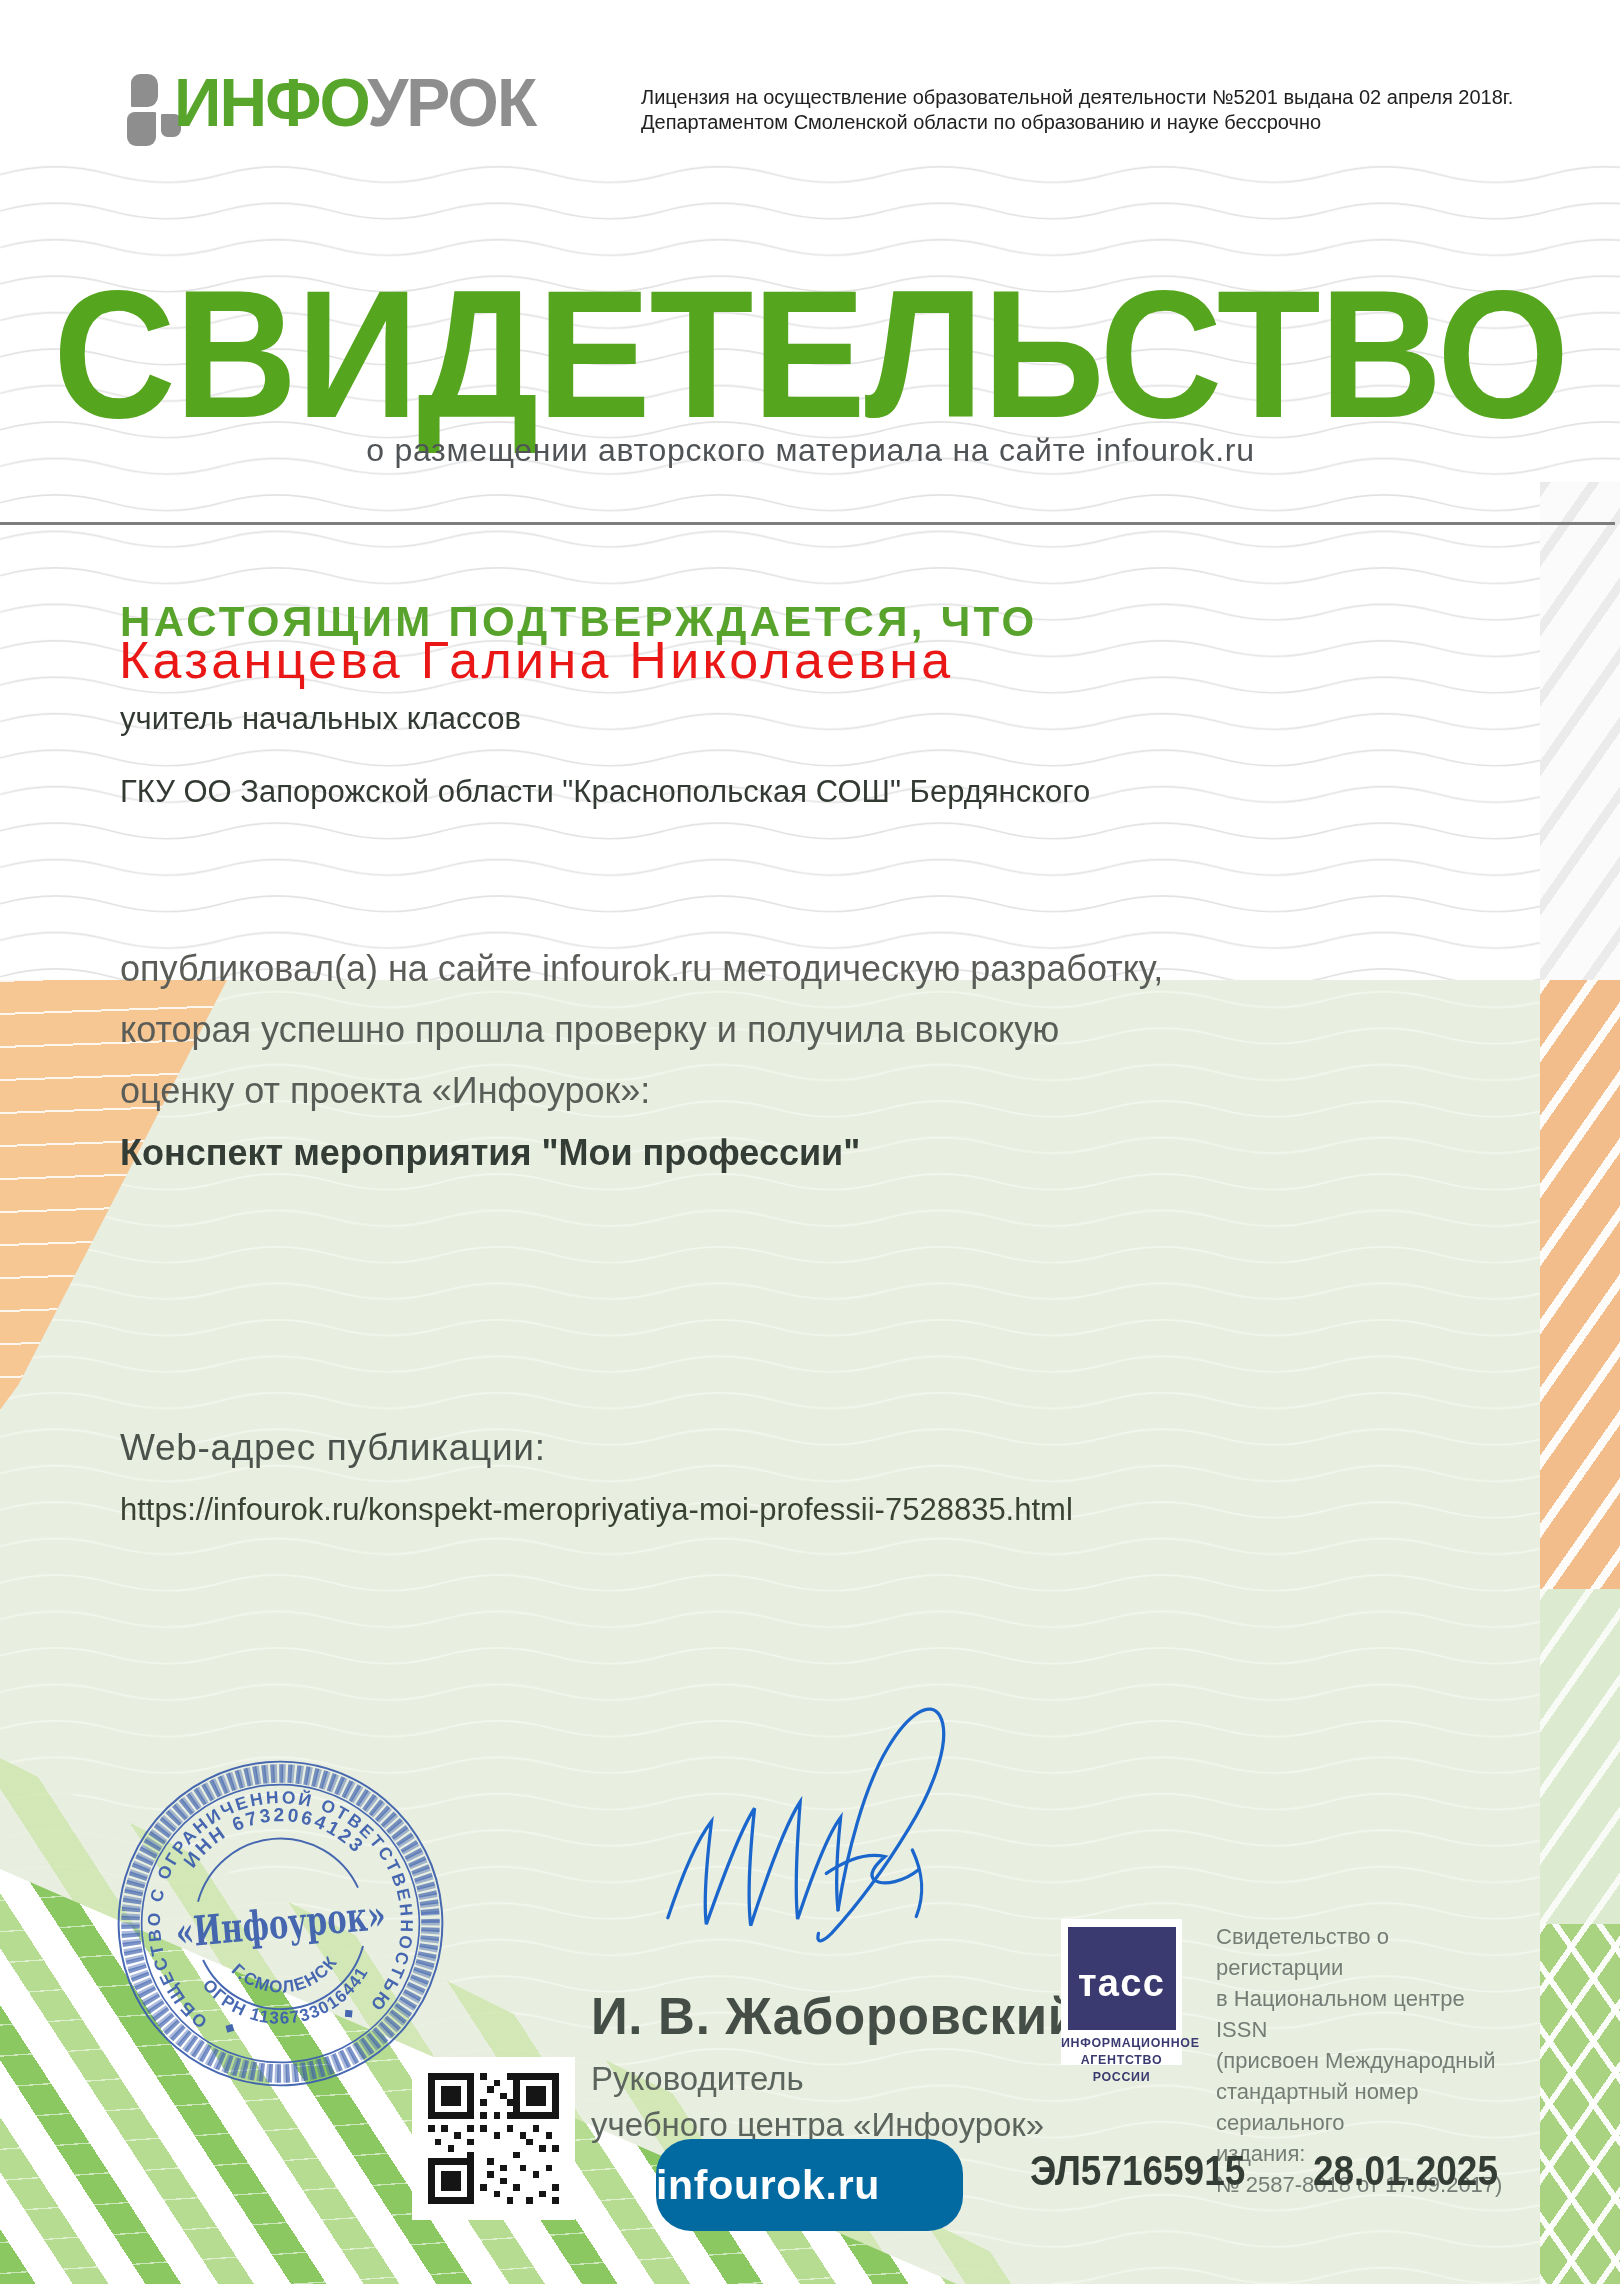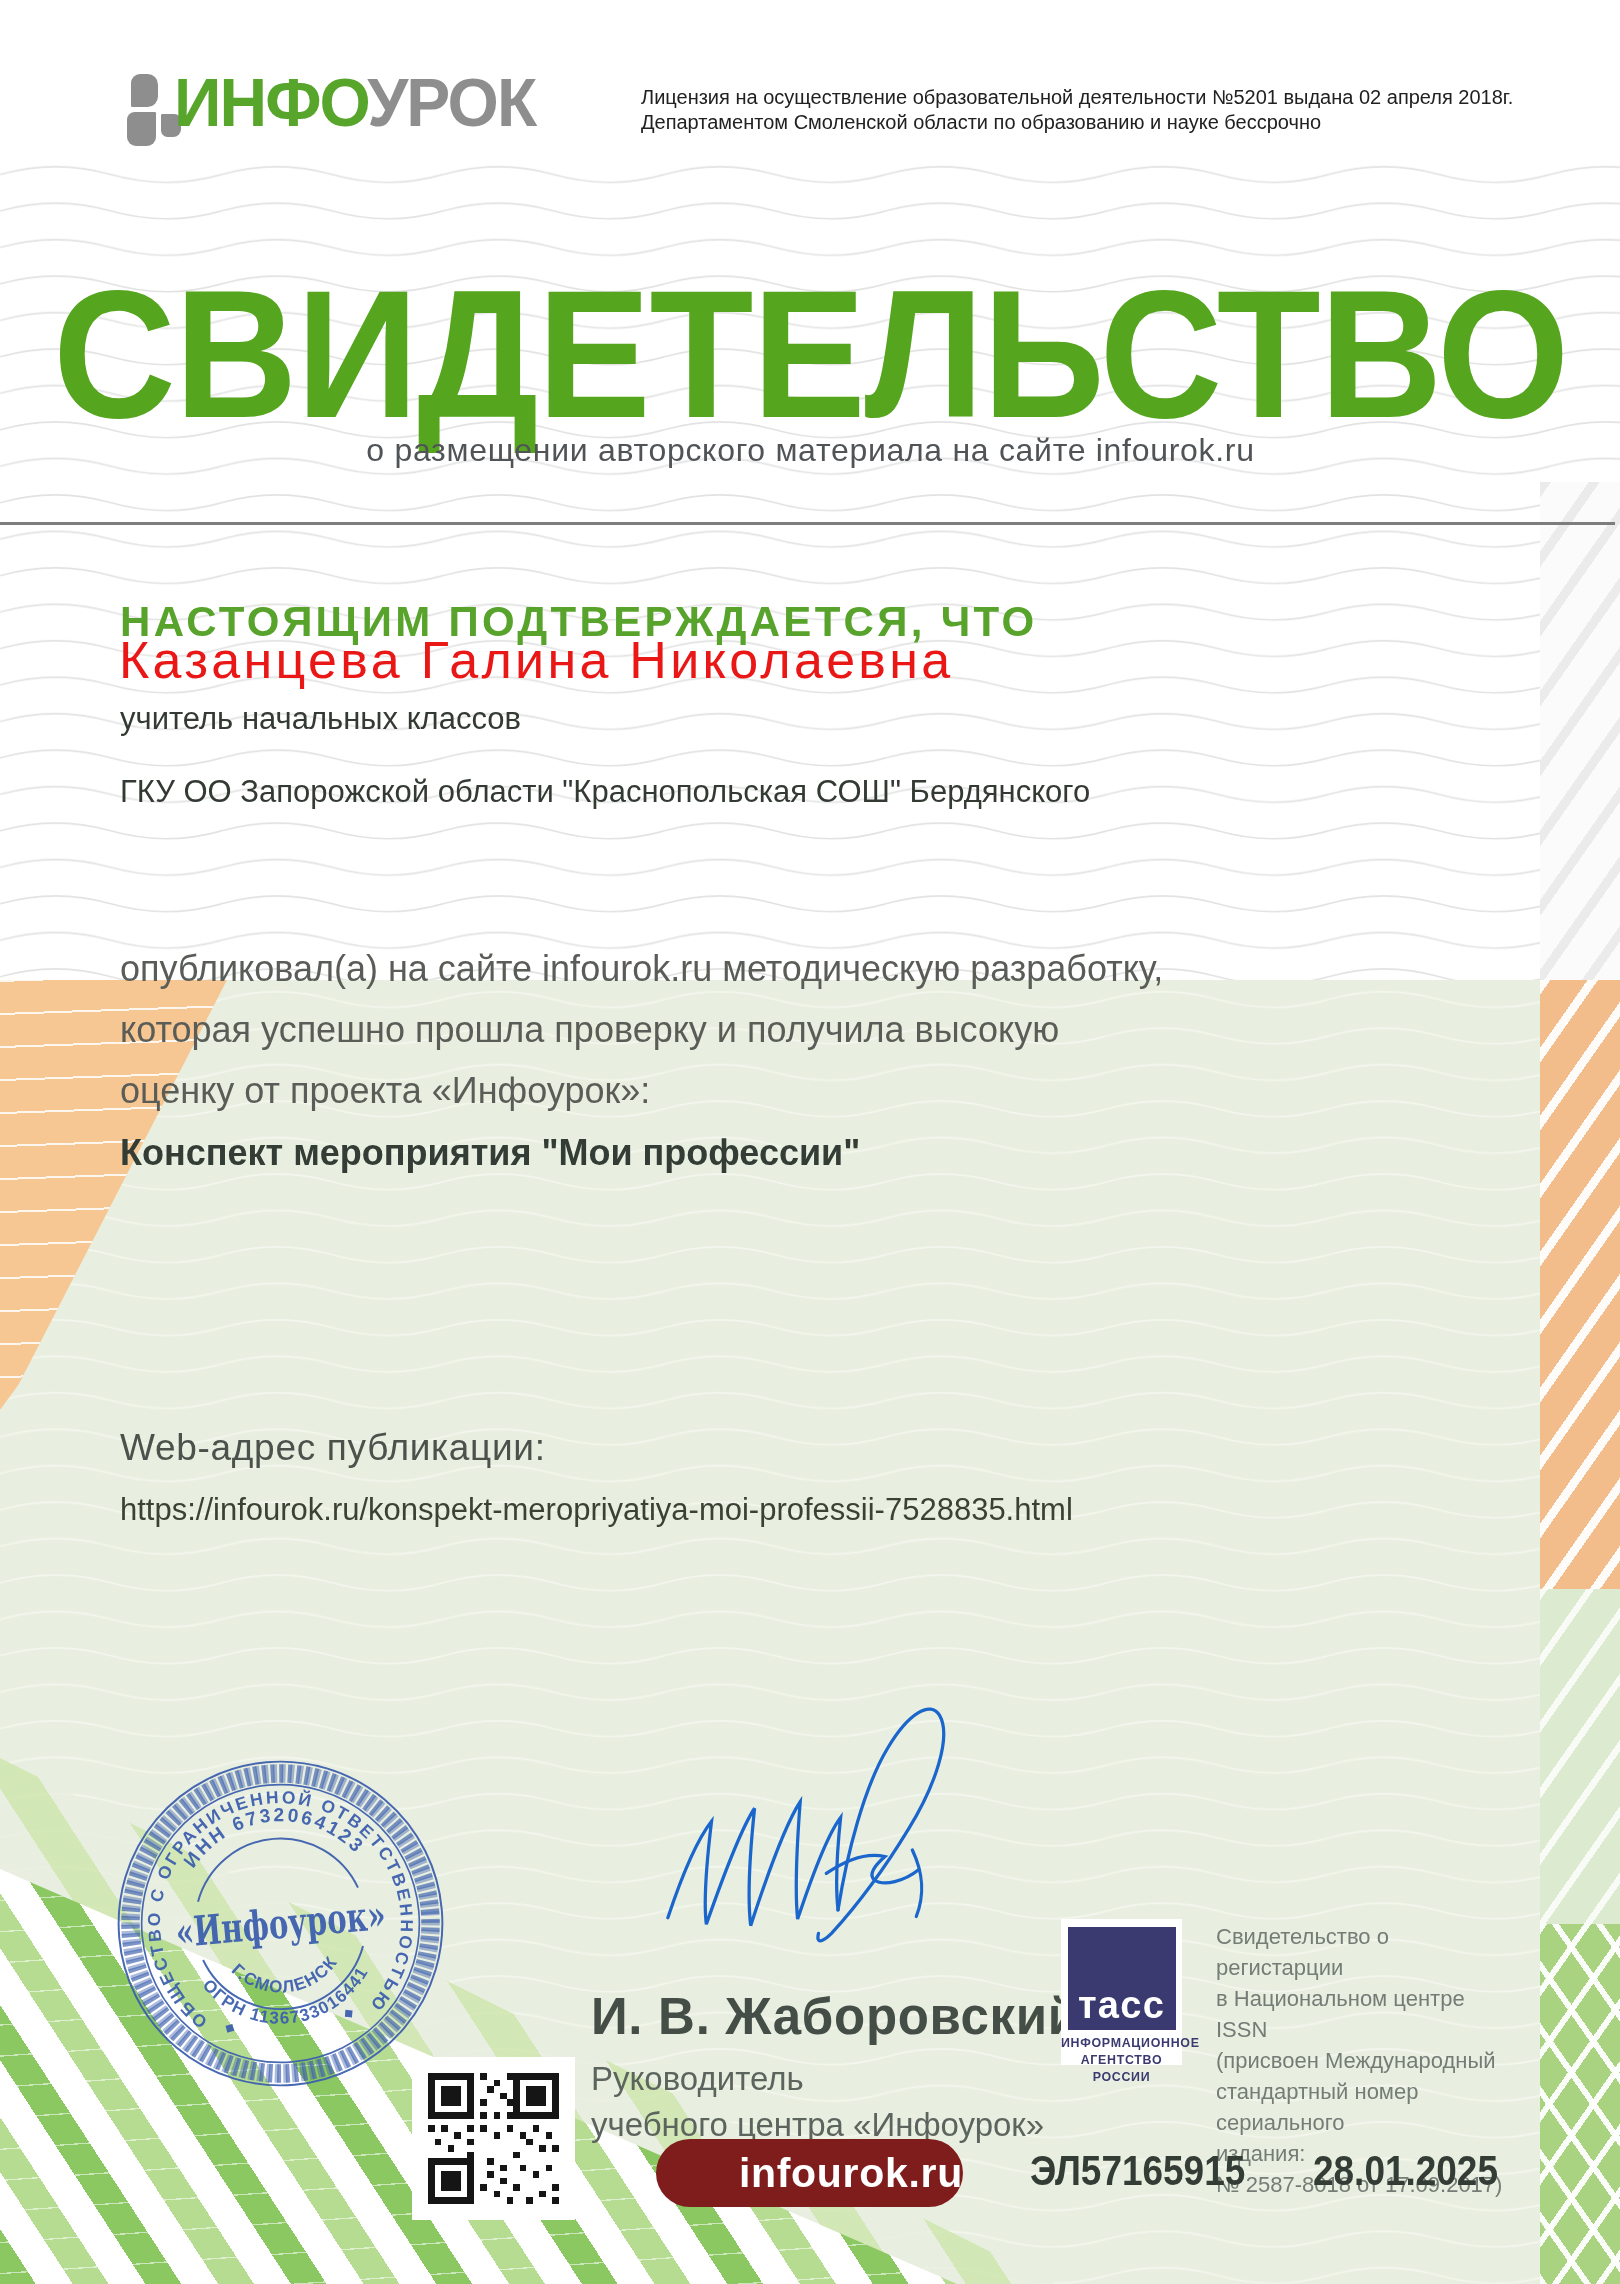--- a/index.html
+++ b/index.html
@@ -55,27 +55,27 @@
   .web-label{left:120px;top:1427px;font-size:37px;color:#4b524c;letter-spacing:0.7px;z-index:3;}
   .web-url{left:120px;top:1492px;font-size:31px;color:#3a4233;z-index:3;}
   
   .stamp{left:116px;top:1759px;width:329px;height:329px;z-index:4;}
   .qr{left:412px;top:2057px;width:163px;height:163px;background:#ffffff;z-index:5;}
   .sig{left:632px;top:1657px;width:326px;height:326px;z-index:5;}
   .sig-name{left:591px;top:1987px;font-size:51px;font-weight:bold;color:#444e47;letter-spacing:0.7px;z-index:4;}
   .sig-role{left:591px;top:2056px;font-size:33px;line-height:46px;color:#5c645e;z-index:4;}
   .tass{left:1061px;top:1919px;width:121px;height:146px;background:#ffffff;z-index:4;}
   .tass-sq{position:absolute;left:6.5px;top:7.8px;width:108px;height:103px;background:#3a3a70;
-    display:flex;align-items:flex-end;justify-content:center;padding-bottom:6px;box-sizing:border-box;}
+    display:flex;align-items:flex-end;justify-content:center;padding-bottom:28px;box-sizing:border-box;}
   .tass-word{color:#ffffff;font-size:38px;font-weight:bold;letter-spacing:1.3px;line-height:1;}
   .tass-cap{position:absolute;left:0;top:116px;width:100%;text-align:center;color:#3a3a70;
     font-size:12.4px;font-weight:bold;letter-spacing:0.7px;line-height:17px;}
   .issn{left:1216px;top:1921px;width:306px;font-size:22px;line-height:31px;color:#747c76;z-index:4;}
-  .btn{left:656px;top:2139px;width:307px;height:68px;border-radius:35px;background:#7f1d1d;
-    display:flex;align-items:center;justify-content:flex-end;z-index:4;}
+  .btn{left:656px;top:2139px;width:307px;height:92px;border-radius:35px;background:#0369a1;
+    display:flex;align-items:center;justify-content:flex-start;z-index:4;}
   .btn span{color:#ffffff;font-size:41px;font-weight:bold;letter-spacing:0.7px;}
   .regnum{left:1030px;top:2147px;font-size:42px;font-weight:bold;color:#333c35;
     transform:scaleX(.88);transform-origin:left top;z-index:4;white-space:nowrap;}
   .docdate{left:1313px;top:2147px;font-size:42px;font-weight:bold;color:#333c35;
     transform:scaleX(.88);transform-origin:left top;z-index:4;white-space:nowrap;}
 </style>
 </head>
 <body>
 
 <div class="page">

